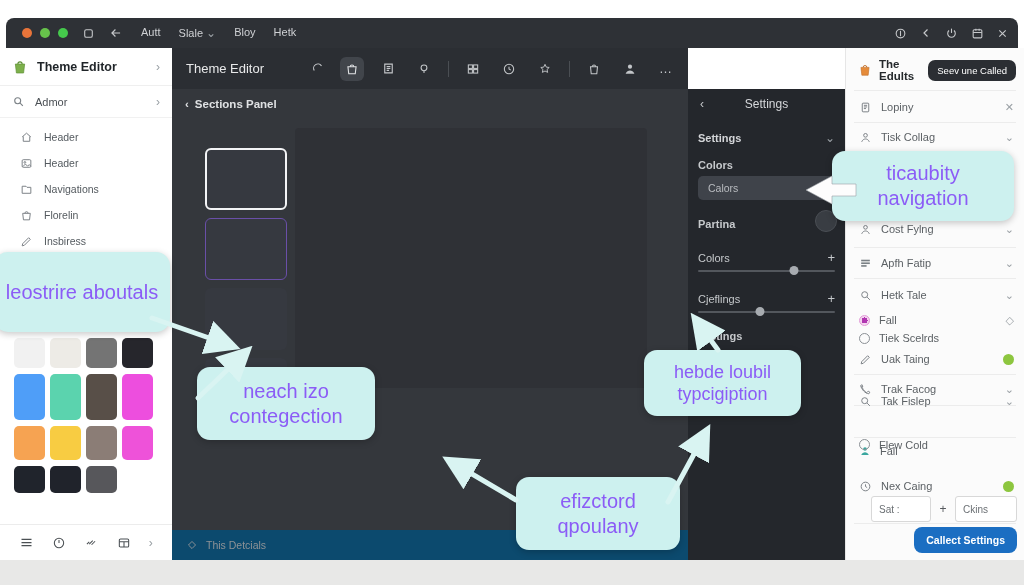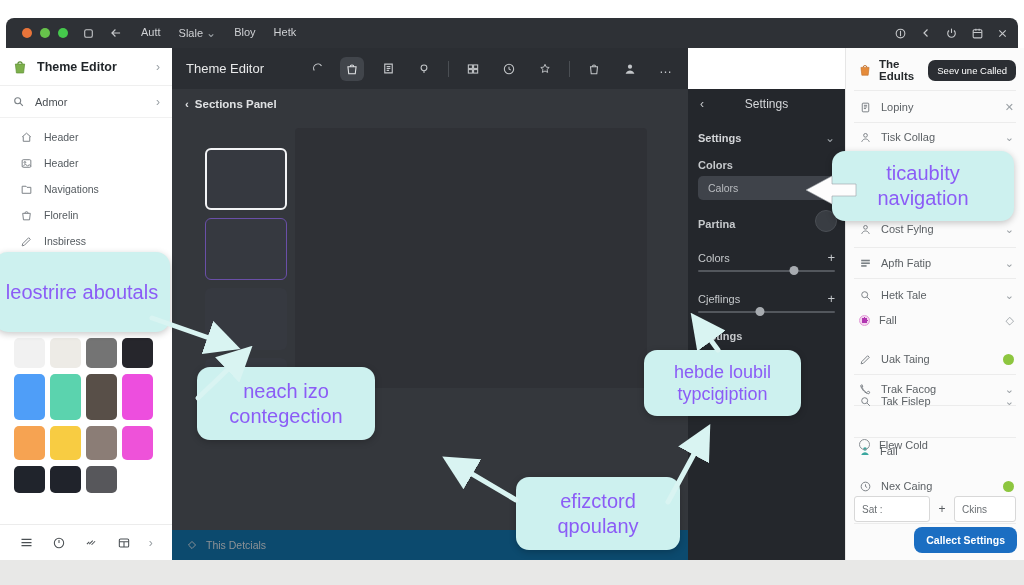--- a/index.html
+++ b/index.html
@@ -475,20 +475,24 @@
         </span>
       <span class="lbl">Hetk Tale</span>
       <span class="acc">⌄</span>
     </div>
 
     <div class="prow" style="top:263px;height:18px;">
       <span class="radio filled"></span>
       <span class="lbl">Fall</span>
       <span class="acc">◇</span>
     </div>
+    <div class="prow" style="top:281px;height:18px;">
+      <span class="radio"></span>
+      <span class="lbl">Tiek Scelrds</span>
+    </div>
     <div class="prow" style="top:300px;height:22px;">
       <span>
           <svg class="ic" width="13" height="13" viewBox="0 0 24 24" fill="none" stroke="#7a8085" stroke-width="1.8">
             <path d="M4 20l4-1L19 8l-3-3L5 16l-1 4z"></path>
           </svg>
         </span>
       <span class="lbl">Uak Taing</span>
       <span class="gdot"></span>
     </div>
     <div class="rp-div" style="top:326px;"></div>
@@ -534,21 +538,21 @@
           <svg class="ic" width="13" height="13" viewBox="0 0 24 24" fill="none" stroke="#7a8085" stroke-width="1.8">
             <circle cx="12" cy="12" r="8"></circle>
             <path d="M12 8v4l3 2"></path>
           </svg>
         </span>
       <span class="lbl">Nex Caing</span>
       <span class="gdot"></span>
     </div>
 
     <div class="rp-inputs">
-      <input class="rp-field" style="width: 76px;" readonly="" value="Sat :">
+      <input class="rp-field" style="width: 60px; margin-left: 17px;" readonly="" value="Sat :">
       <span class="rp-plus">+</span>
       <input class="rp-field" style="width: 62px;" readonly="" value="Ckins">
     </div>
     <div class="rp-div" style="top:475px;"></div>
     <button class="rp-footer-btn">Callect Settings</button>
   </div>
 
   <div class="callout" style="left:-6px;top:252px;width:176px;height:80px;border-radius:14px;">leostrire aboutals</div>
   <div class="callout" style="left:197px;top:367px;width:178px;height:73px;">neach izo contegection</div>
   <div class="callout" style="left:644px;top:350px;width:157px;height:66px;font-size:18px;">hebde loubil typcigiption</div>

